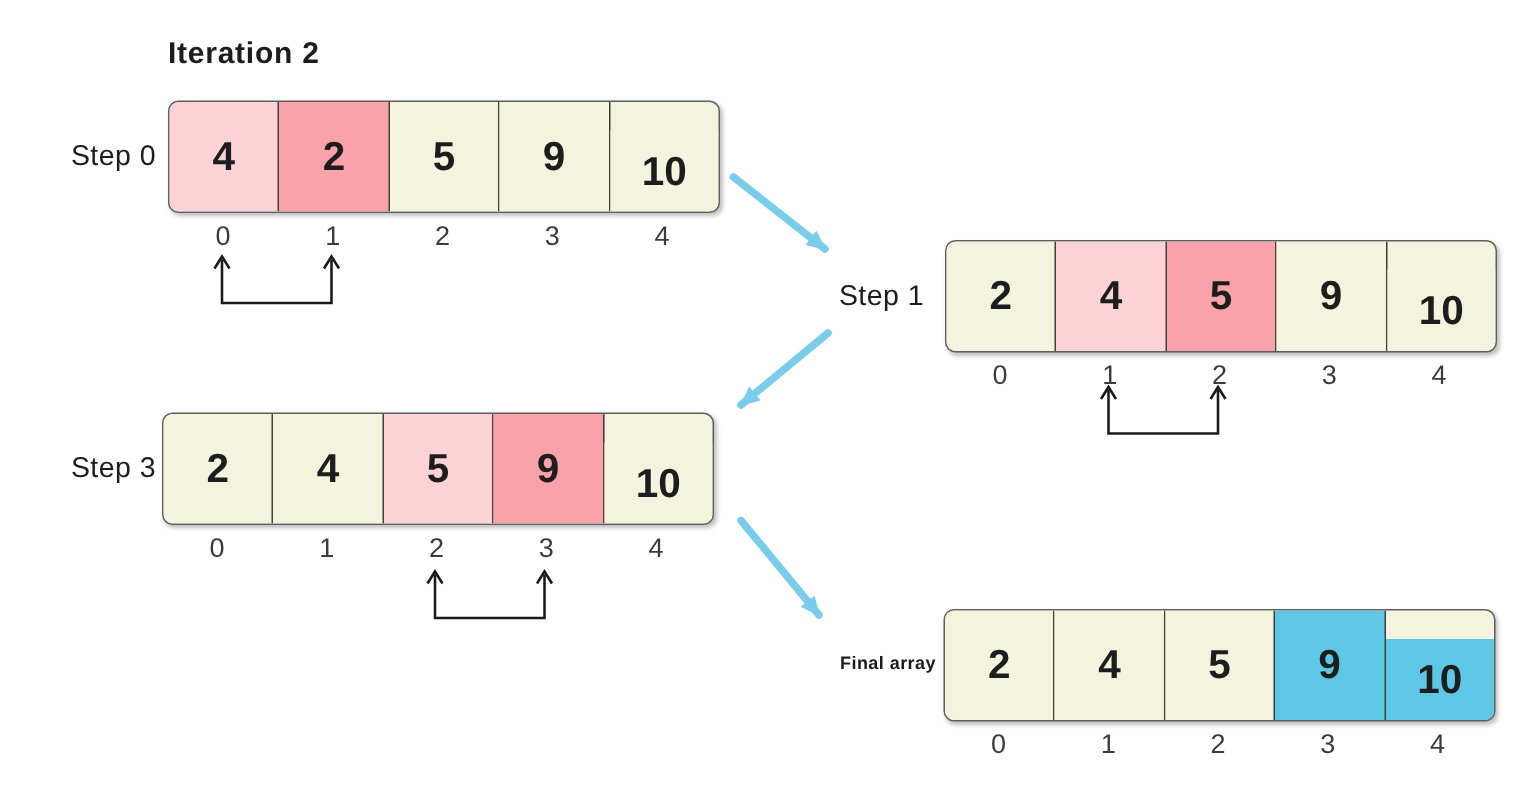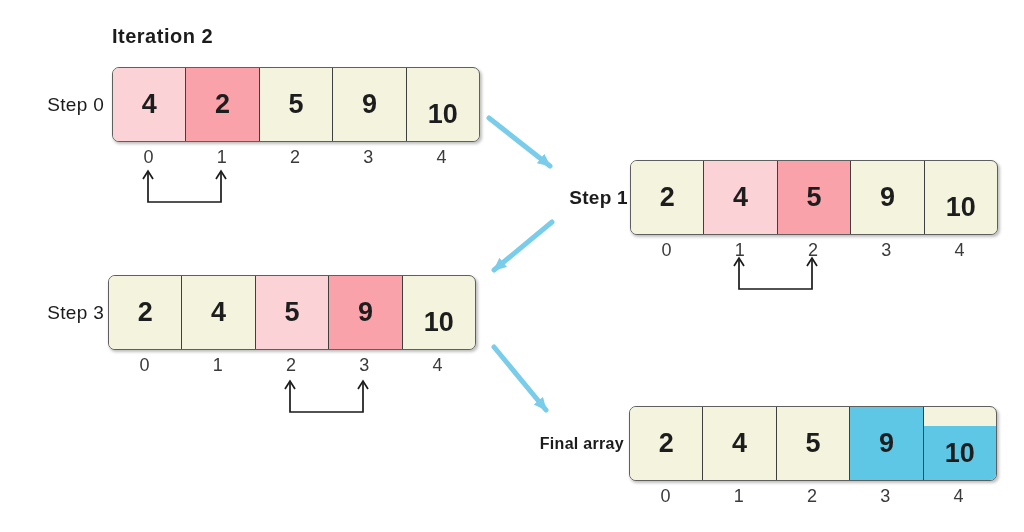--- a/index.html
+++ b/index.html
@@ -11,21 +11,21 @@
     position:relative; width:1024px; height:532px; background:#ffffff;
     font-family:"Liberation Sans", sans-serif; color:var(--text); overflow:hidden;
   }
   .title{
     position:absolute; font-size:20px; font-weight:600; letter-spacing:.5px; color:#1c1c1c;
   }
   .step-label{
     position:absolute; font-size:19px; font-weight:500; color:#1c1c1c;
     text-align:right; letter-spacing:.3px;
   }
-  .step-label.small{ font-size:16px; font-weight:600; }
+  .step-label.small{ font-size:12px; font-weight:600; }
   .array{
     position:absolute; display:flex; width:366px; height:73px;
     border:1.5px solid #5f5f5f; border-radius:7px; overflow:hidden;
     box-shadow:1.5px 2px 3px rgba(0,0,0,.25); background:var(--cream);
   }
   .cell{
     flex:1 1 0; display:flex; align-items:center; justify-content:center;
     font-size:27px; font-weight:600; color:var(--text);
     border-right:1px solid #3f3f3f;
   }
@@ -76,21 +76,21 @@
 
   <svg class="flow-arrow" style="left:484px; top:112px;" width="88" height="72" viewBox="0 0 88 72">
     <defs>
       <marker id="ah" markerUnits="userSpaceOnUse" markerWidth="18" markerHeight="16" refX="12" refY="6" orient="auto">
         <path class="ah-fill" d="M0,0 L13,6 L0,12 z"></path>
       </marker>
     </defs>
     <line x1="5" y1="6" x2="66" y2="54" marker-end="url(#ah)"></line>
   </svg>
 
-  <div class="step-label" style="left:552px; top:187px; width:76px;font-weight:bold;">Step 1</div>
+  <div class="step-label" style="left:540px; top:187px; width:76px;">Step 1</div>
   <div class="array" style="left:630px; top:160px;">
     <div class="cell cell--cream">2</div>
     <div class="cell cell--pink-light">4</div>
     <div class="cell cell--pink">5</div>
     <div class="cell cell--cream">9</div>
     <div class="cell cell--cream">10</div>
   </div>
   <div class="indices" style="left:630px; top:239px;">
     <div class="idx">0</div>
     <div class="idx">1</div>

